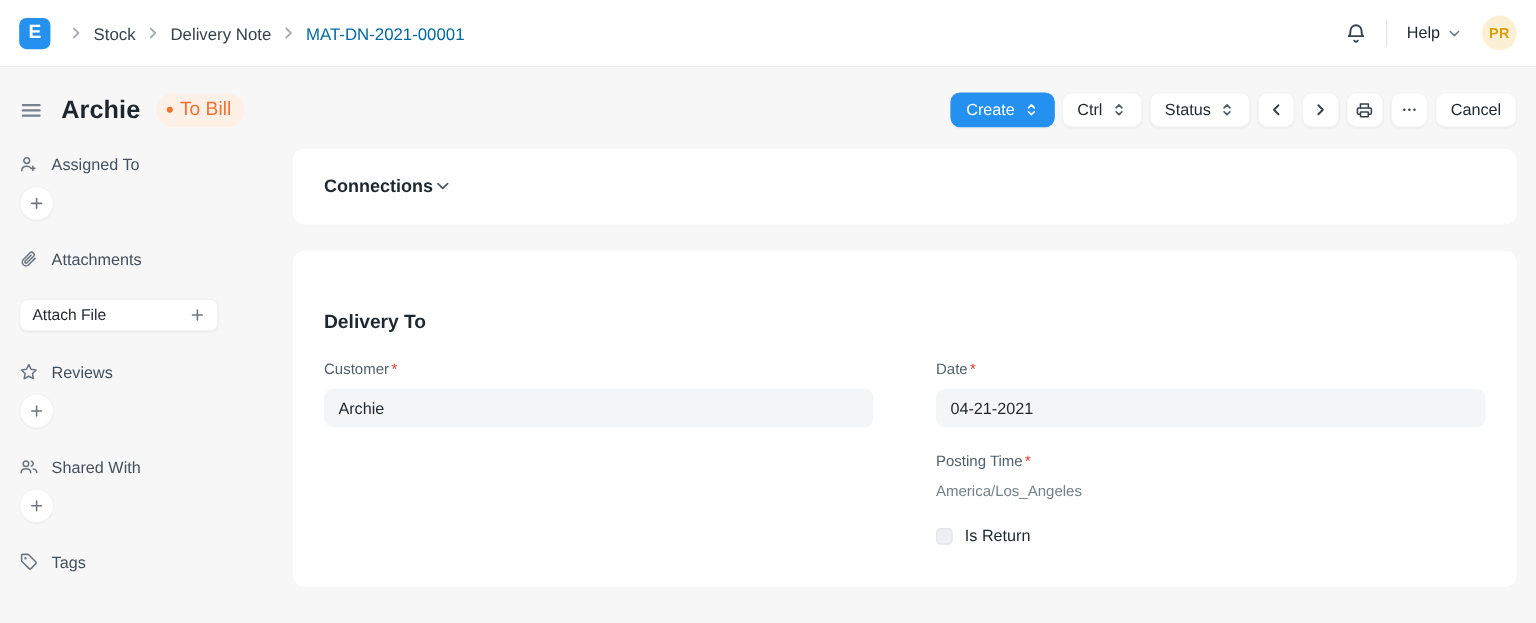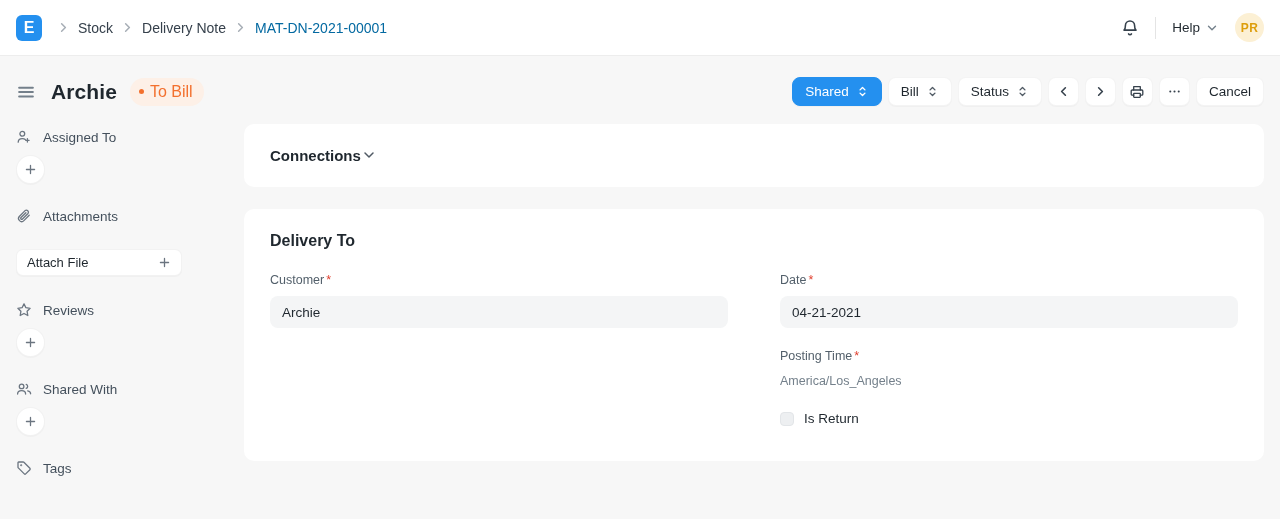--- a/index.html
+++ b/index.html
@@ -95,21 +95,21 @@
   .add-tag { margin-top:12px; font-size:13.5px; color:#74808b; cursor:pointer; }
 
   
   .main { flex:1; margin-left:32px; display:flex; flex-direction:column; gap:22px; padding-bottom:19px; }
   .card { background:#fff; border-radius:10px; }
   .card-connections { padding:23px 26px; display:flex; align-items:flex-start; cursor:pointer; }
   .card-connections .title { font-size:15px; font-weight:700; color:#1f272e; }
   .card-connections .chev { color:#505a64; }
 
   .card-delivery { padding:23px 26px 35px; }
-  .section-title { font-size:16px; font-weight:700; color:#1f272e; margin-bottom:23px; }
+  .section-title { font-size:16px; font-weight:700; color:#1f272e; margin-bottom:23px;margin-top:28px; }
   .form-grid { display:grid; grid-template-columns:1fr 1fr; column-gap:52px; }
 
   .field-label { font-size:12.5px; color:#525f6a; margin-bottom:9px; }
   .req { color:#e03e2d; margin-left:2px; }
   .control {
     width:100%; height:32px; background:#f4f5f6; border:none; border-radius:8px;
     padding:0 12px; font-family:inherit; font-size:13.5px; color:#1f272e; outline:none;
   }
   .field + .field { margin-top:21px; }
   .timezone { font-size:12.5px; color:#74808b; margin-top:11px; }
@@ -177,29 +177,29 @@
       </svg>
   </button>
   <h1 class="page-title">Archie</h1>
   <span class="status-badge">
     <span class="dot"></span>
     <span>To Bill</span>
   </span>
 
   <div class="head-actions">
     <button class="btn btn-primary">
-      <span>Shared</span>
+      <span>Create</span>
       <span class="chev">
         <svg width="13" height="13" viewBox="0 0 16 16" fill="none" stroke="currentColor" stroke-width="1.7" stroke-linecap="round" stroke-linejoin="round">
             <path d="M5 6l3-3 3 3M5 10l3 3 3-3"></path>
           </svg>
       </span>
     </button>
     <button class="btn">
-      <span>Bill</span>
+      <span>Ctrl</span>
       <span class="chev">
         <svg width="13" height="13" viewBox="0 0 16 16" fill="none" stroke="currentColor" stroke-width="1.7" stroke-linecap="round" stroke-linejoin="round">
             <path d="M5 6l3-3 3 3M5 10l3 3 3-3"></path>
           </svg>
       </span>
     </button>
     <button class="btn">
       <span>Status</span>
       <span class="chev">
         <svg width="13" height="13" viewBox="0 0 16 16" fill="none" stroke="currentColor" stroke-width="1.7" stroke-linecap="round" stroke-linejoin="round">

